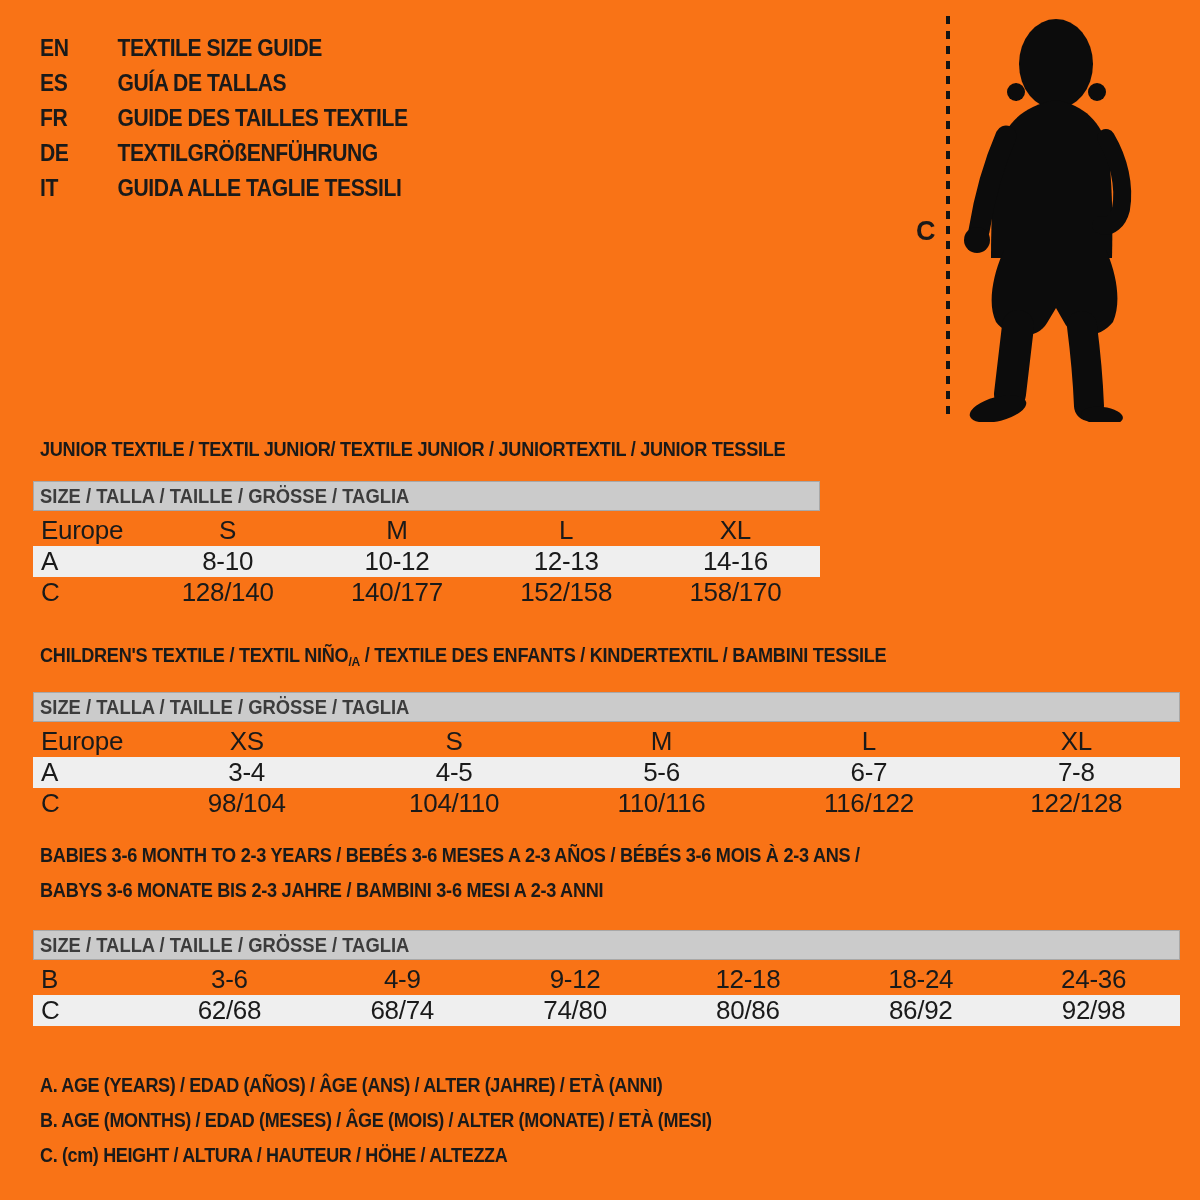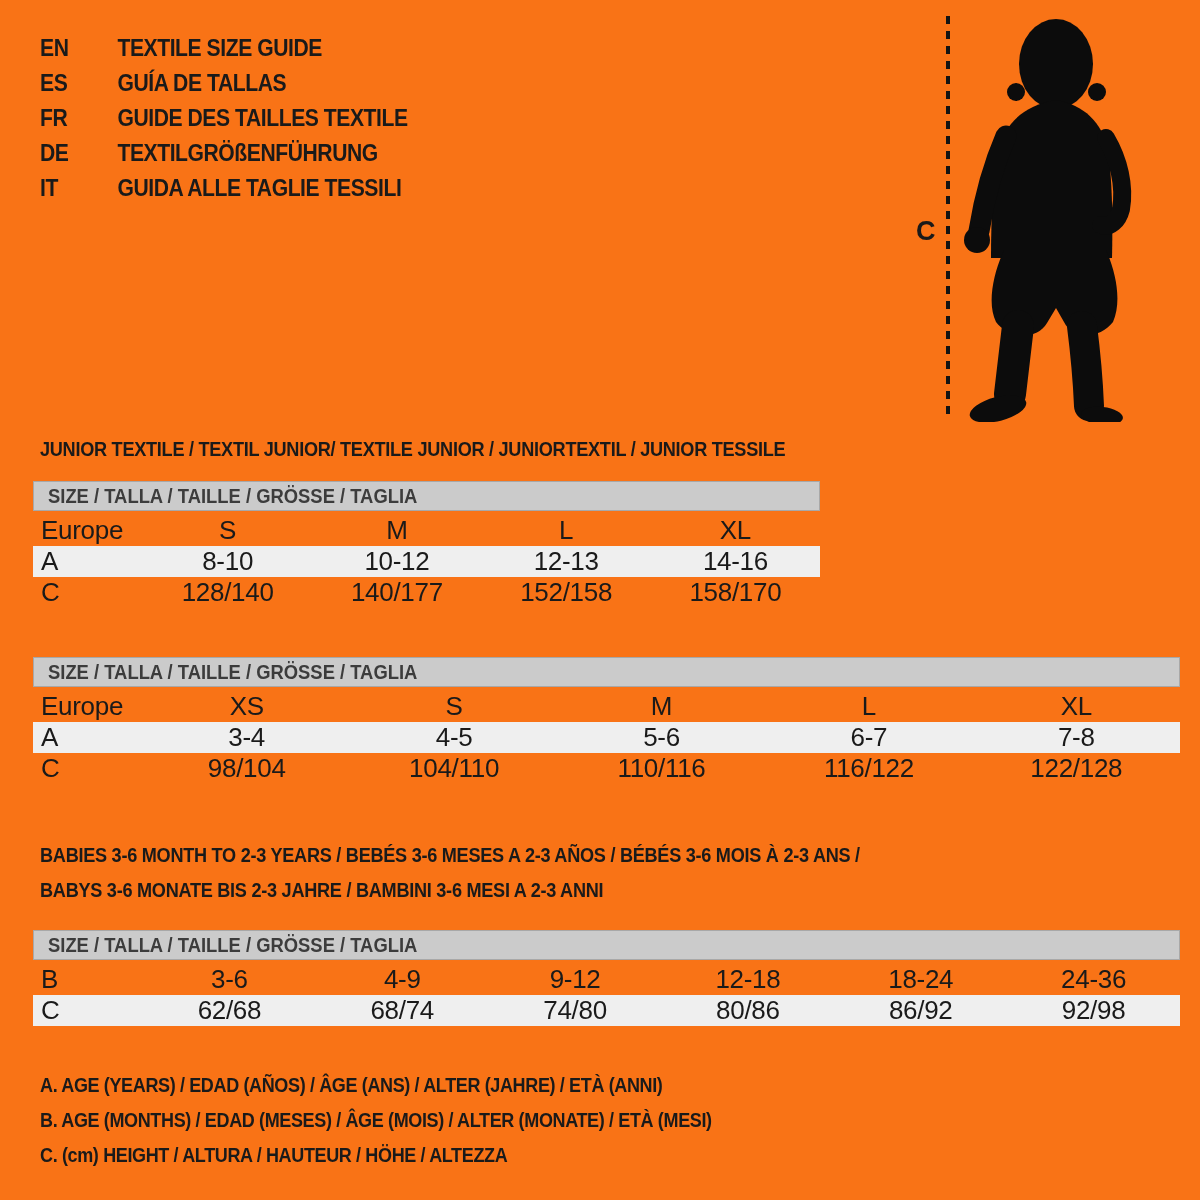--- a/index.html
+++ b/index.html
@@ -40,21 +40,21 @@
   .sec-children{top:638px;width:1147px;}
   .sec-babies{top:838px;width:1147px;}
 
   .sec-title{margin:0 0 0 7px;font-weight:700;font-size:19.5px;letter-spacing:-0.3px;}
   .title-line{height:35px;line-height:35px;transform:scaleX(.93);transform-origin:0 50%;white-space:nowrap;}
   .title-line .sub{font-size:13px;vertical-align:-4px;}
 
   .size-bar{
     height:30px;line-height:28px;box-sizing:border-box;
     background:var(--bar-bg);border:1px solid var(--bar-border);
-    padding-left:14px;font-size:20px;font-weight:600;color:var(--bar-text);
+    padding-left:6px;font-size:20px;font-weight:600;color:var(--bar-text);
   }
   .sec-junior .size-bar{margin-top:14px;}
   .sec-children .size-bar{margin-top:19px;}
   .sec-babies .size-bar{margin-top:22px;}
   .size-bar span{display:inline-block;transform:scaleX(.92);transform-origin:0 50%;white-space:nowrap;}
 
   .tbl{display:grid;margin-top:4px;}
   .cell{height:31px;line-height:31px;font-size:26px;text-align:center;letter-spacing:-0.3px;}
   .cell.label{text-align:left;padding-left:8px;}
   .cell.shaded{background:var(--row-shade);}
@@ -143,20 +143,23 @@
         <div class="cell shaded">14-16</div>
         <div class="cell label">C</div>
         <div class="cell">128/140</div>
         <div class="cell">140/177</div>
         <div class="cell">152/158</div>
         <div class="cell">158/170</div>
       </div>
   </section>
 
   <section class="size-section sec-children" id="section-1">
+    <h2 class="sec-title">
+        <div class="title-line"><span>CHILDREN'S TEXTILE / TEXTIL NIÑO</span><span class="sub">/A</span><span> / TEXTILE DES ENFANTS / KINDERTEXTIL / BAMBINI TESSILE</span></div>
+      </h2>
     <div class="size-bar">
       <span>SIZE / TALLA / TAILLE / GRÖSSE / TAGLIA</span>
     </div>
     <div class="tbl" style="grid-template-columns: 110px repeat(5, 1fr);">
         <div class="cell label">Europe</div>
         <div class="cell">XS</div>
         <div class="cell">S</div>
         <div class="cell">M</div>
         <div class="cell">L</div>
         <div class="cell">XL</div>

